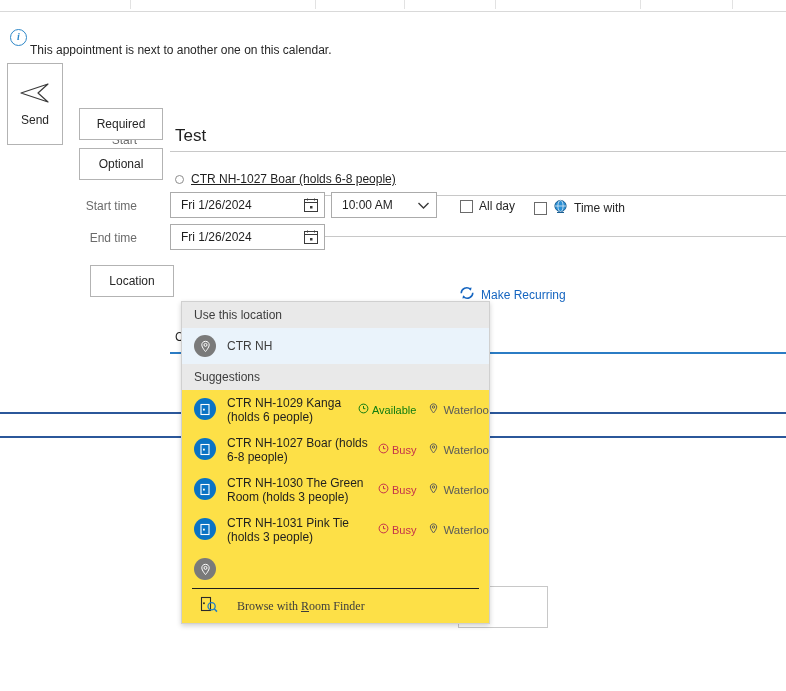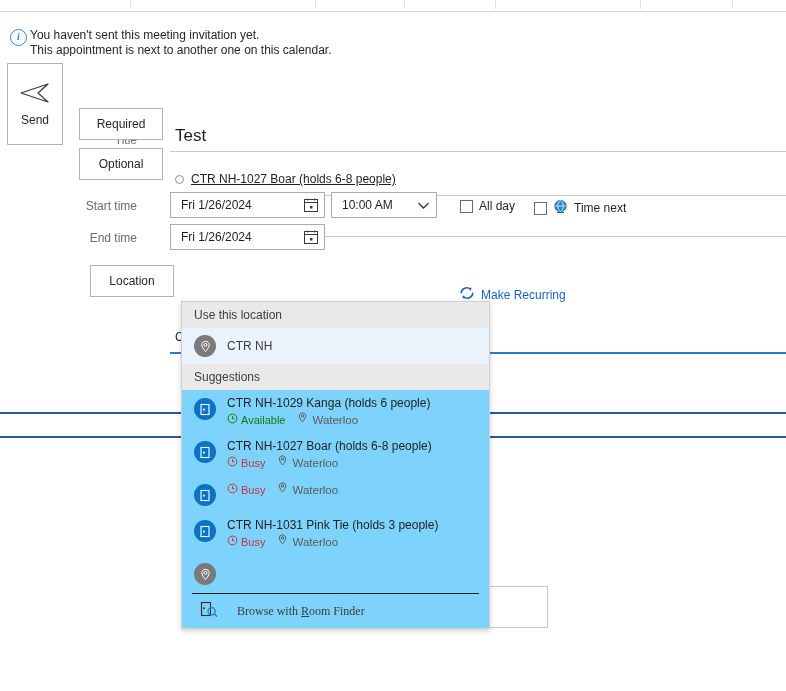--- a/index.html
+++ b/index.html
@@ -77,42 +77,42 @@
            color: #1565c0; font-size: 12px; cursor: default; }
 
   
   .loc-val { position: absolute; left: 175px; top: 274px; font-size: 12px; color: #1f1f1f; }
   .loc-caret { position: absolute; left: 214px; top: 270px; width: 1px; height: 16px; background: #1f1f1f; }
   .loc-underline { position: absolute; left: 170px; top: 296px; width: 616px; height: 2px; background: #2b7cc4; }
 
   
   .dropdown {
     position: absolute; left: 181px; top: 301px; width: 307px;
-    background: #7dd3fc; border: 1px solid #d0d0d0;
+    background: #fde047; border: 1px solid #d0d0d0;
     box-shadow: 0 2px 5px rgba(0,0,0,0.18);
   }
   .dd-header {
     height: 26px; background: #e9e9e9; display: flex; align-items: center;
     padding-left: 12px; font-size: 12px; color: #3d3d3d;
   }
   .dd-use-row {
     height: 36px; background: #eaf3fb; display: flex; align-items: center; padding-left: 12px; gap: 11px;
     cursor: default;
   }
   .circ-ico {
     width: 22px; height: 22px; border-radius: 50%; flex: 0 0 22px;
     display: flex; align-items: center; justify-content: center;
   }
   .circ-gray { background: #7a7a7a; }
   .circ-blue { background: #0a73c4; }
   .dd-use-label { font-size: 12px; color: #3d3d3d; }
 
   .dd-item { display: flex; align-items: flex-start; padding: 6px 0 6px 12px; gap: 11px; cursor: default; }
   .dd-item .circ-ico { margin-top: 2px; }
-  .dd-body { display: flex; flex-direction: column; gap: 2px; justify-content: center; }
+  .dd-body { display: flex; flex-direction: row; gap: 8px; justify-content: center; }
   .dd-name { font-size: 12px; color: #1f1f1f; line-height: 14px; }
   .dd-meta { display: flex; align-items: center; gap: 12px; line-height: 14px; }
   .dd-status { display: flex; align-items: center; gap: 3px; font-size: 11px; }
   .st-available { color: #107c10; }
   .st-busy { color: #c4314b; }
   .dd-place { display: flex; align-items: center; gap: 4px; font-size: 11.5px; color: #5a5a5a; }
   .dd-addr { font-size: 11.5px; color: #5a5a5a; line-height: 14px; }
 
   .dd-footer-sep { height: 1px; background: #1f1f1f; margin: 2px 10px 0 10px; }
   .dd-footer {
@@ -148,36 +148,35 @@
 
       <div class="rb-sep" style="left: 640px;"></div>
 
       <div class="rb-sep" style="left: 732px;"></div>
 
     </div>
   </div>
 
   <div class="infobar">
     <div class="info-ico">i</div>
-    <div class="info-l1">You haven't sent this meeting invitation yet.</div>
     <div class="info-l2">This appointment is next to another one on this calendar.</div>
   </div>
 
   <div class="form">
 
     <div class="send-btn">
       <span>
         <svg width="36" height="22" viewBox="0 0 36 22">
           <path d="M4 11 L31 2 L21 11 L31 20 Z" fill="none" stroke="#3a3a3a" stroke-width="1.2" stroke-linejoin="round"></path>
         </svg>
       </span>
       <span class="lbl">Send</span>
     </div>
 
-    <div class="fld-lbl" style="left: 60px; top: 77px; width: 77px;">Title</div>
+    <div class="fld-lbl" style="left: 60px; top: 77px; width: 77px;">Start</div>
     <div class="title-val">Test</div>
     <div class="row-line" style="left: 170px; top: 95px; width: 616px;"></div>
 
     <div class="fld-btn" style="left: 79px; top: 52px; width: 82px; height: 30px;">Required</div>
     <div class="req-row">
       <span class="pres-dot"></span>
       <span class="attendee-link">CTR NH-1027 Boar (holds 6-8 people)</span>
     </div>
     <div class="row-line" style="left: 170px; top: 139px; width: 616px;"></div>
 
@@ -227,21 +226,21 @@
     <div class="chk-row" style="left: 534px; top: 143px;">
       <span class="chk"></span>
       <span>
         <svg width="15" height="15" viewBox="0 0 15 15">
           <circle cx="7.5" cy="7" r="5.6" fill="#2a8fd4" stroke="#1c5f92" stroke-width="1"></circle>
           <ellipse cx="7.5" cy="7" rx="2.6" ry="5.6" fill="none" stroke="#dceaf5" stroke-width="0.8"></ellipse>
           <line x1="2" y1="7" x2="13" y2="7" stroke="#dceaf5" stroke-width="0.8"></line>
           <line x1="4" y1="13.5" x2="11" y2="13.5" stroke="#1c5f92" stroke-width="1"></line>
         </svg>
       </span>
-      <span>Time next</span>
+      <span>Time with</span>
     </div>
 
     <div class="recur">
       <span>
         <svg width="16" height="14" viewBox="0 0 16 14">
           <path d="M2.2 7.3 a5.6 5.6 0 0 1 9.3 -4.1" fill="none" stroke="#1565c0" stroke-width="1.5"></path>
           <path d="M13.8 6.7 a5.6 5.6 0 0 1 -9.3 4.1" fill="none" stroke="#1565c0" stroke-width="1.5"></path>
           <path d="M9.3 2.2 L12.6 1.4 L11.9 4.7 Z" fill="#1565c0"></path>
           <path d="M6.7 11.8 L3.4 12.6 L4.1 9.3 Z" fill="#1565c0"></path>
         </svg>
@@ -336,20 +335,21 @@
     </div>
 
     <div class="dd-item">
       <span class="circ-ico circ-blue">
         <svg width="12" height="13" viewBox="0 0 12 13">
           <rect x="2" y="1.5" width="8" height="10" fill="none" stroke="#ffffff" stroke-width="1.1"></rect>
           <rect x="4" y="5.7" width="1.8" height="1.8" fill="#ffffff"></rect>
         </svg>
       </span>
       <span class="dd-body">
+        <span class="dd-name">CTR NH-1030 The Green Room (holds 3 people)</span>
         <span class="dd-meta">
           <span class="dd-status st-busy">
             <span>
               <svg width="11" height="11" viewBox="0 0 11 11">
                 <circle cx="5.5" cy="5.5" r="4.4" fill="none" stroke="#c4314b" stroke-width="1"></circle>
                 <path d="M5.5 3 L5.5 5.7 L7.4 5.7" fill="none" stroke="#c4314b" stroke-width="1"></path>
               </svg>
             </span>
             <span>Busy</span>
           </span>

